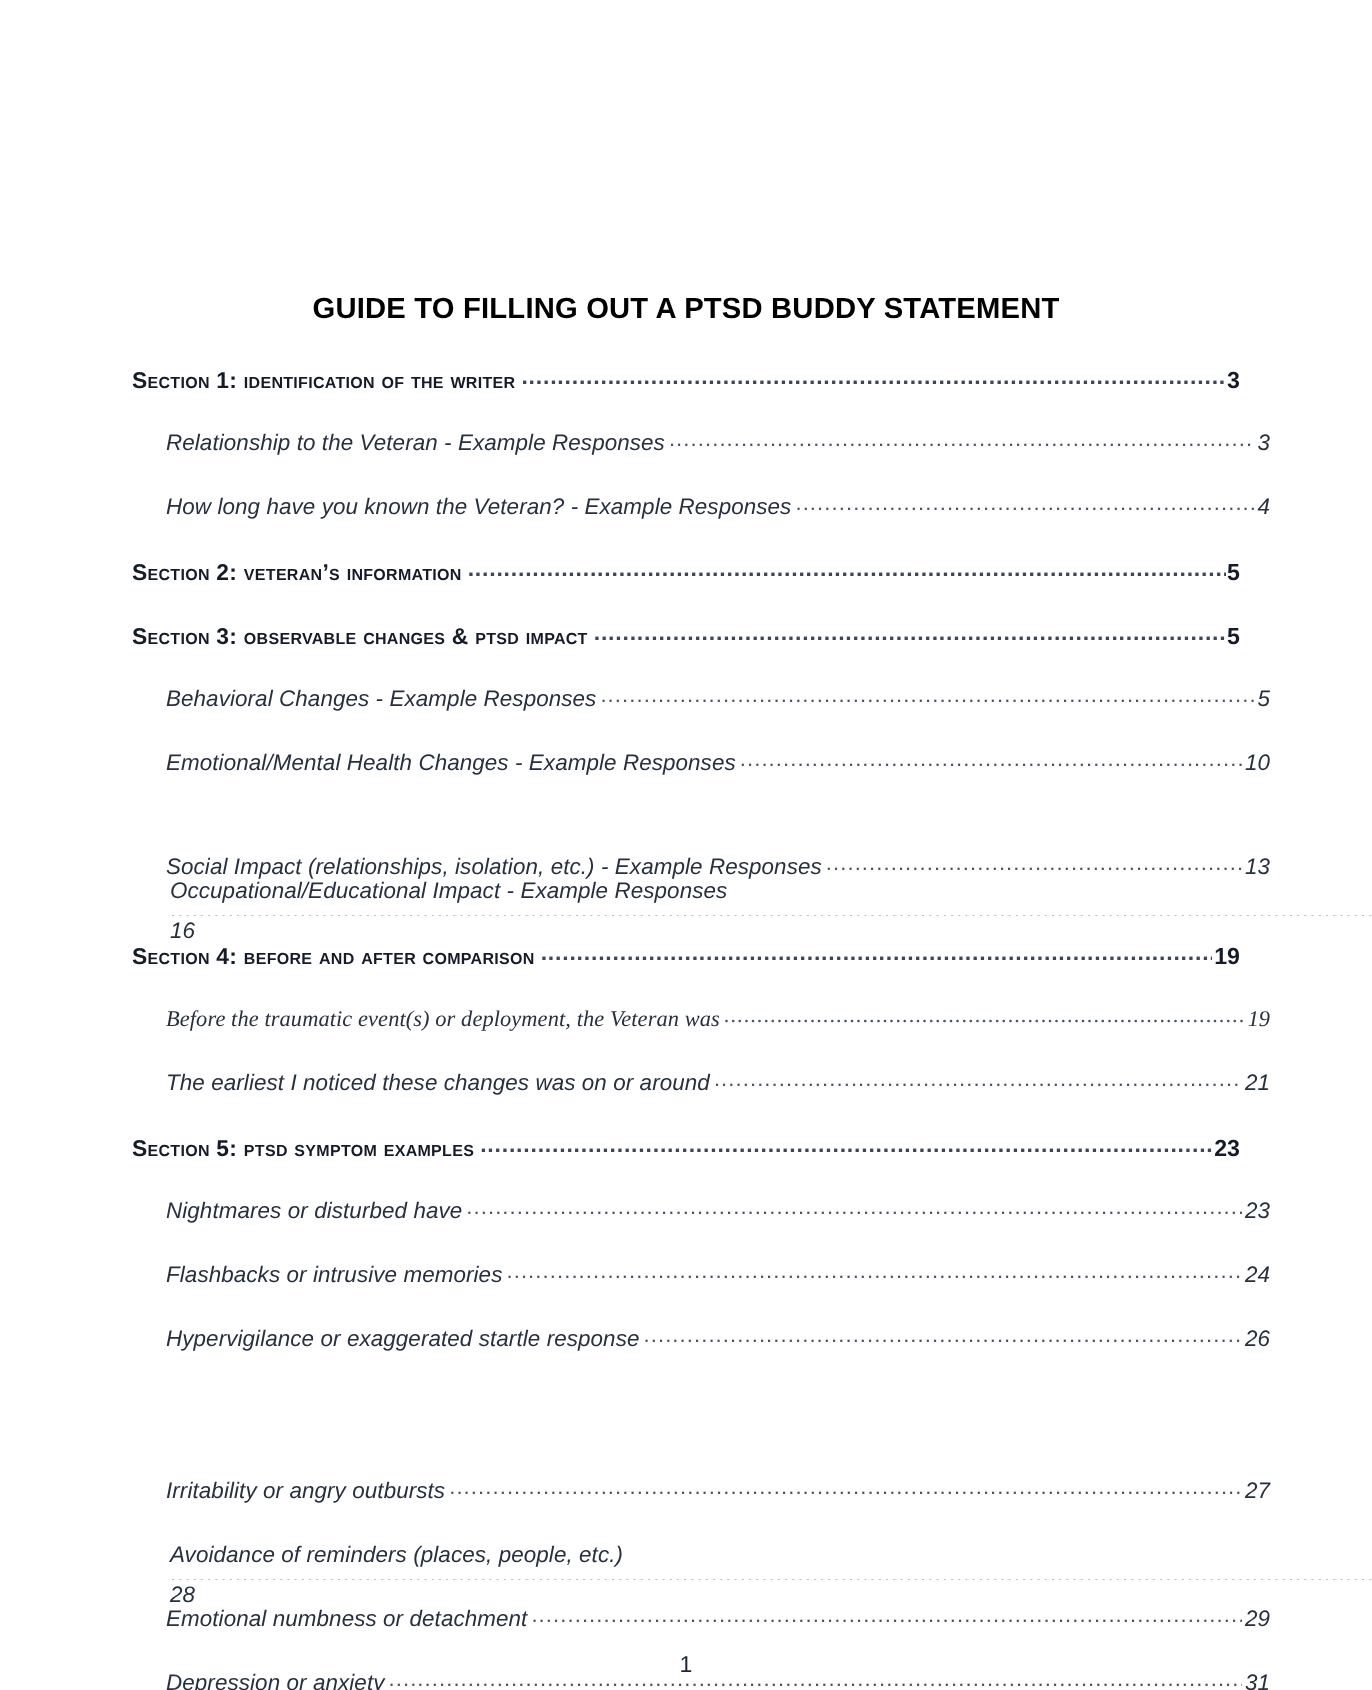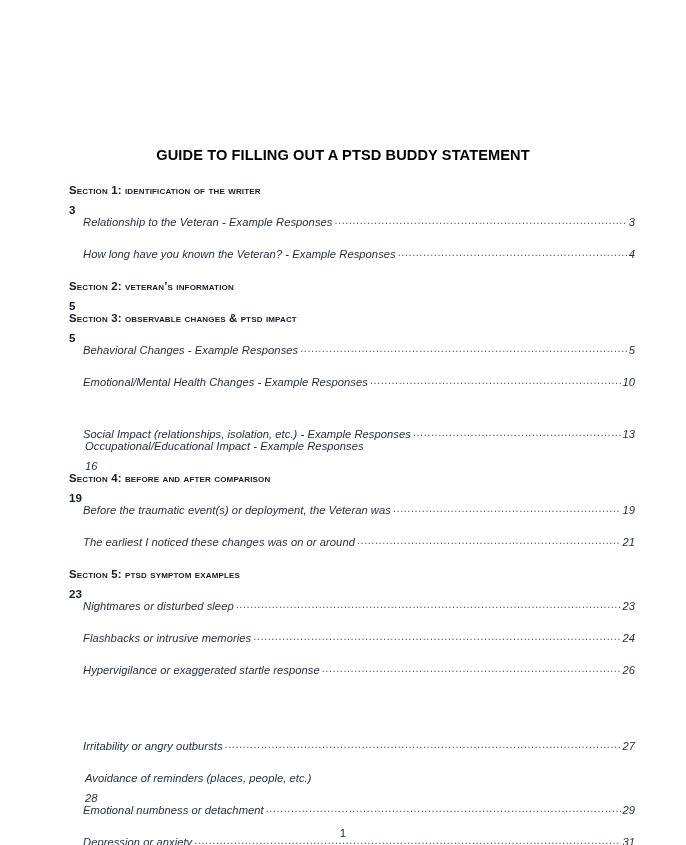--- a/index.html
+++ b/index.html
@@ -44,21 +44,20 @@
     align-items: baseline;
     width: 100%;
     white-space: nowrap;
   }
 
   
   .lvl1 {
     margin-top: 0;
     margin-bottom: 0;
     height: 32px;
-    flex-direction: column;
   }
   .lvl1 .label {
     font-size: 11.4px;
     font-weight: bold;
     font-variant: small-caps;
     text-transform: lowercase;
     letter-spacing: 0.15px;
     color: #141c28;
   }
   .lvl1 .label::first-letter { text-transform: uppercase; }
@@ -172,37 +171,37 @@
       <a class="toc-row lvl2" style="text-decoration: none; color: inherit; flex-direction: column;">
         <span class="label">Occupational/Educational Impact - Example Responses</span>
         <span class="leader">................................................................................................................................................................................................................................................................................................................................................................................................................</span>
         <span class="pageno">16</span>
       </a>
       <a class="toc-row lvl1" style="text-decoration: none; color: inherit;">
         <span class="label">Section 4: Before and After Comparison</span>
         <span class="leader">................................................................................................................................................................................................................................................................................................................................................................................................................</span>
         <span class="pageno">19</span>
       </a>
-      <a class="toc-row lvl2" style="text-decoration: none; color: inherit;">
+      <a class="toc-row lvl2" style="text-decoration: none; color: inherit; font-family: Liberation Serif, serif;">
         <span class="label">Before the traumatic event(s) or deployment, the Veteran was</span>
         <span class="leader">................................................................................................................................................................................................................................................................................................................................................................................................................</span>
         <span class="pageno">19</span>
       </a>
       <a class="toc-row lvl2" style="text-decoration: none; color: inherit;">
         <span class="label">The earliest I noticed these changes was on or around</span>
         <span class="leader">................................................................................................................................................................................................................................................................................................................................................................................................................</span>
         <span class="pageno">21</span>
       </a>
       <a class="toc-row lvl1" style="text-decoration: none; color: inherit;">
         <span class="label">Section 5: PTSD Symptom Examples</span>
         <span class="leader">................................................................................................................................................................................................................................................................................................................................................................................................................</span>
         <span class="pageno">23</span>
       </a>
       <a class="toc-row lvl2" style="text-decoration: none; color: inherit;">
-        <span class="label">Nightmares or disturbed sleep</span>
+        <span class="label">Nightmares or disturbed have</span>
         <span class="leader">................................................................................................................................................................................................................................................................................................................................................................................................................</span>
         <span class="pageno">23</span>
       </a>
       <a class="toc-row lvl2" style="text-decoration: none; color: inherit;">
         <span class="label">Flashbacks or intrusive memories</span>
         <span class="leader">................................................................................................................................................................................................................................................................................................................................................................................................................</span>
         <span class="pageno">24</span>
       </a>
       <a class="toc-row lvl2" style="text-decoration: none; color: inherit;">
         <span class="label">Hypervigilance or exaggerated startle response</span>

